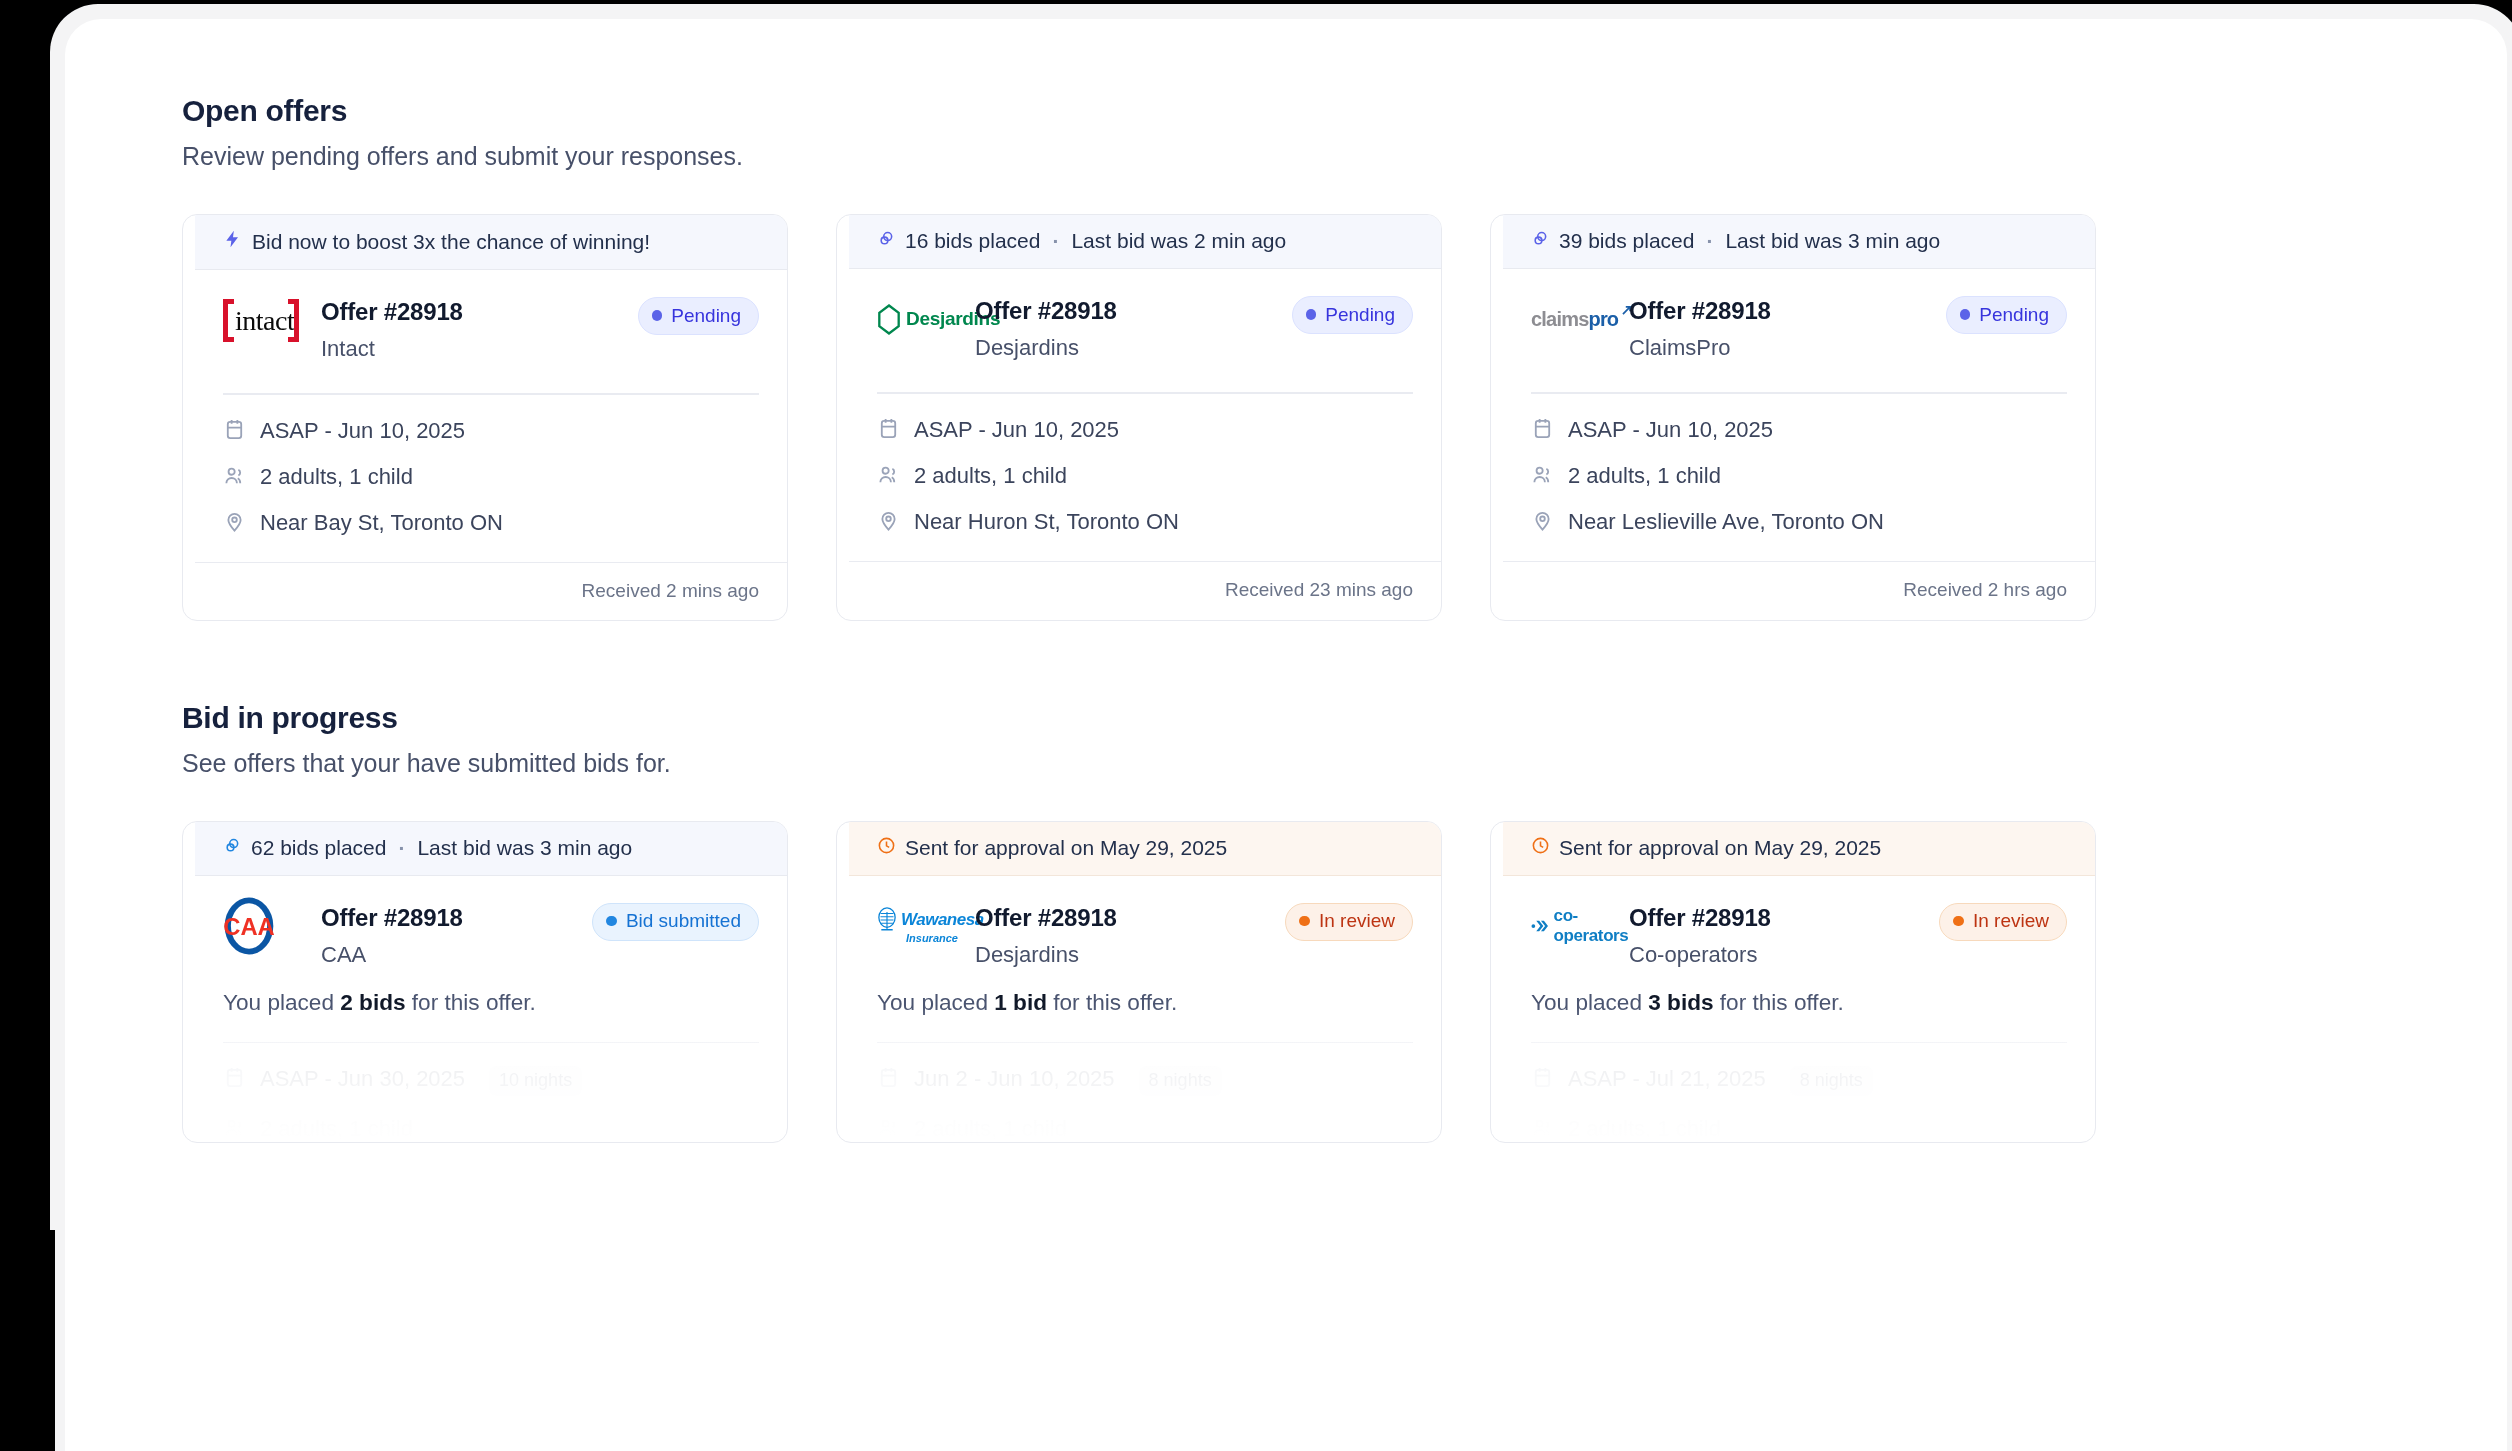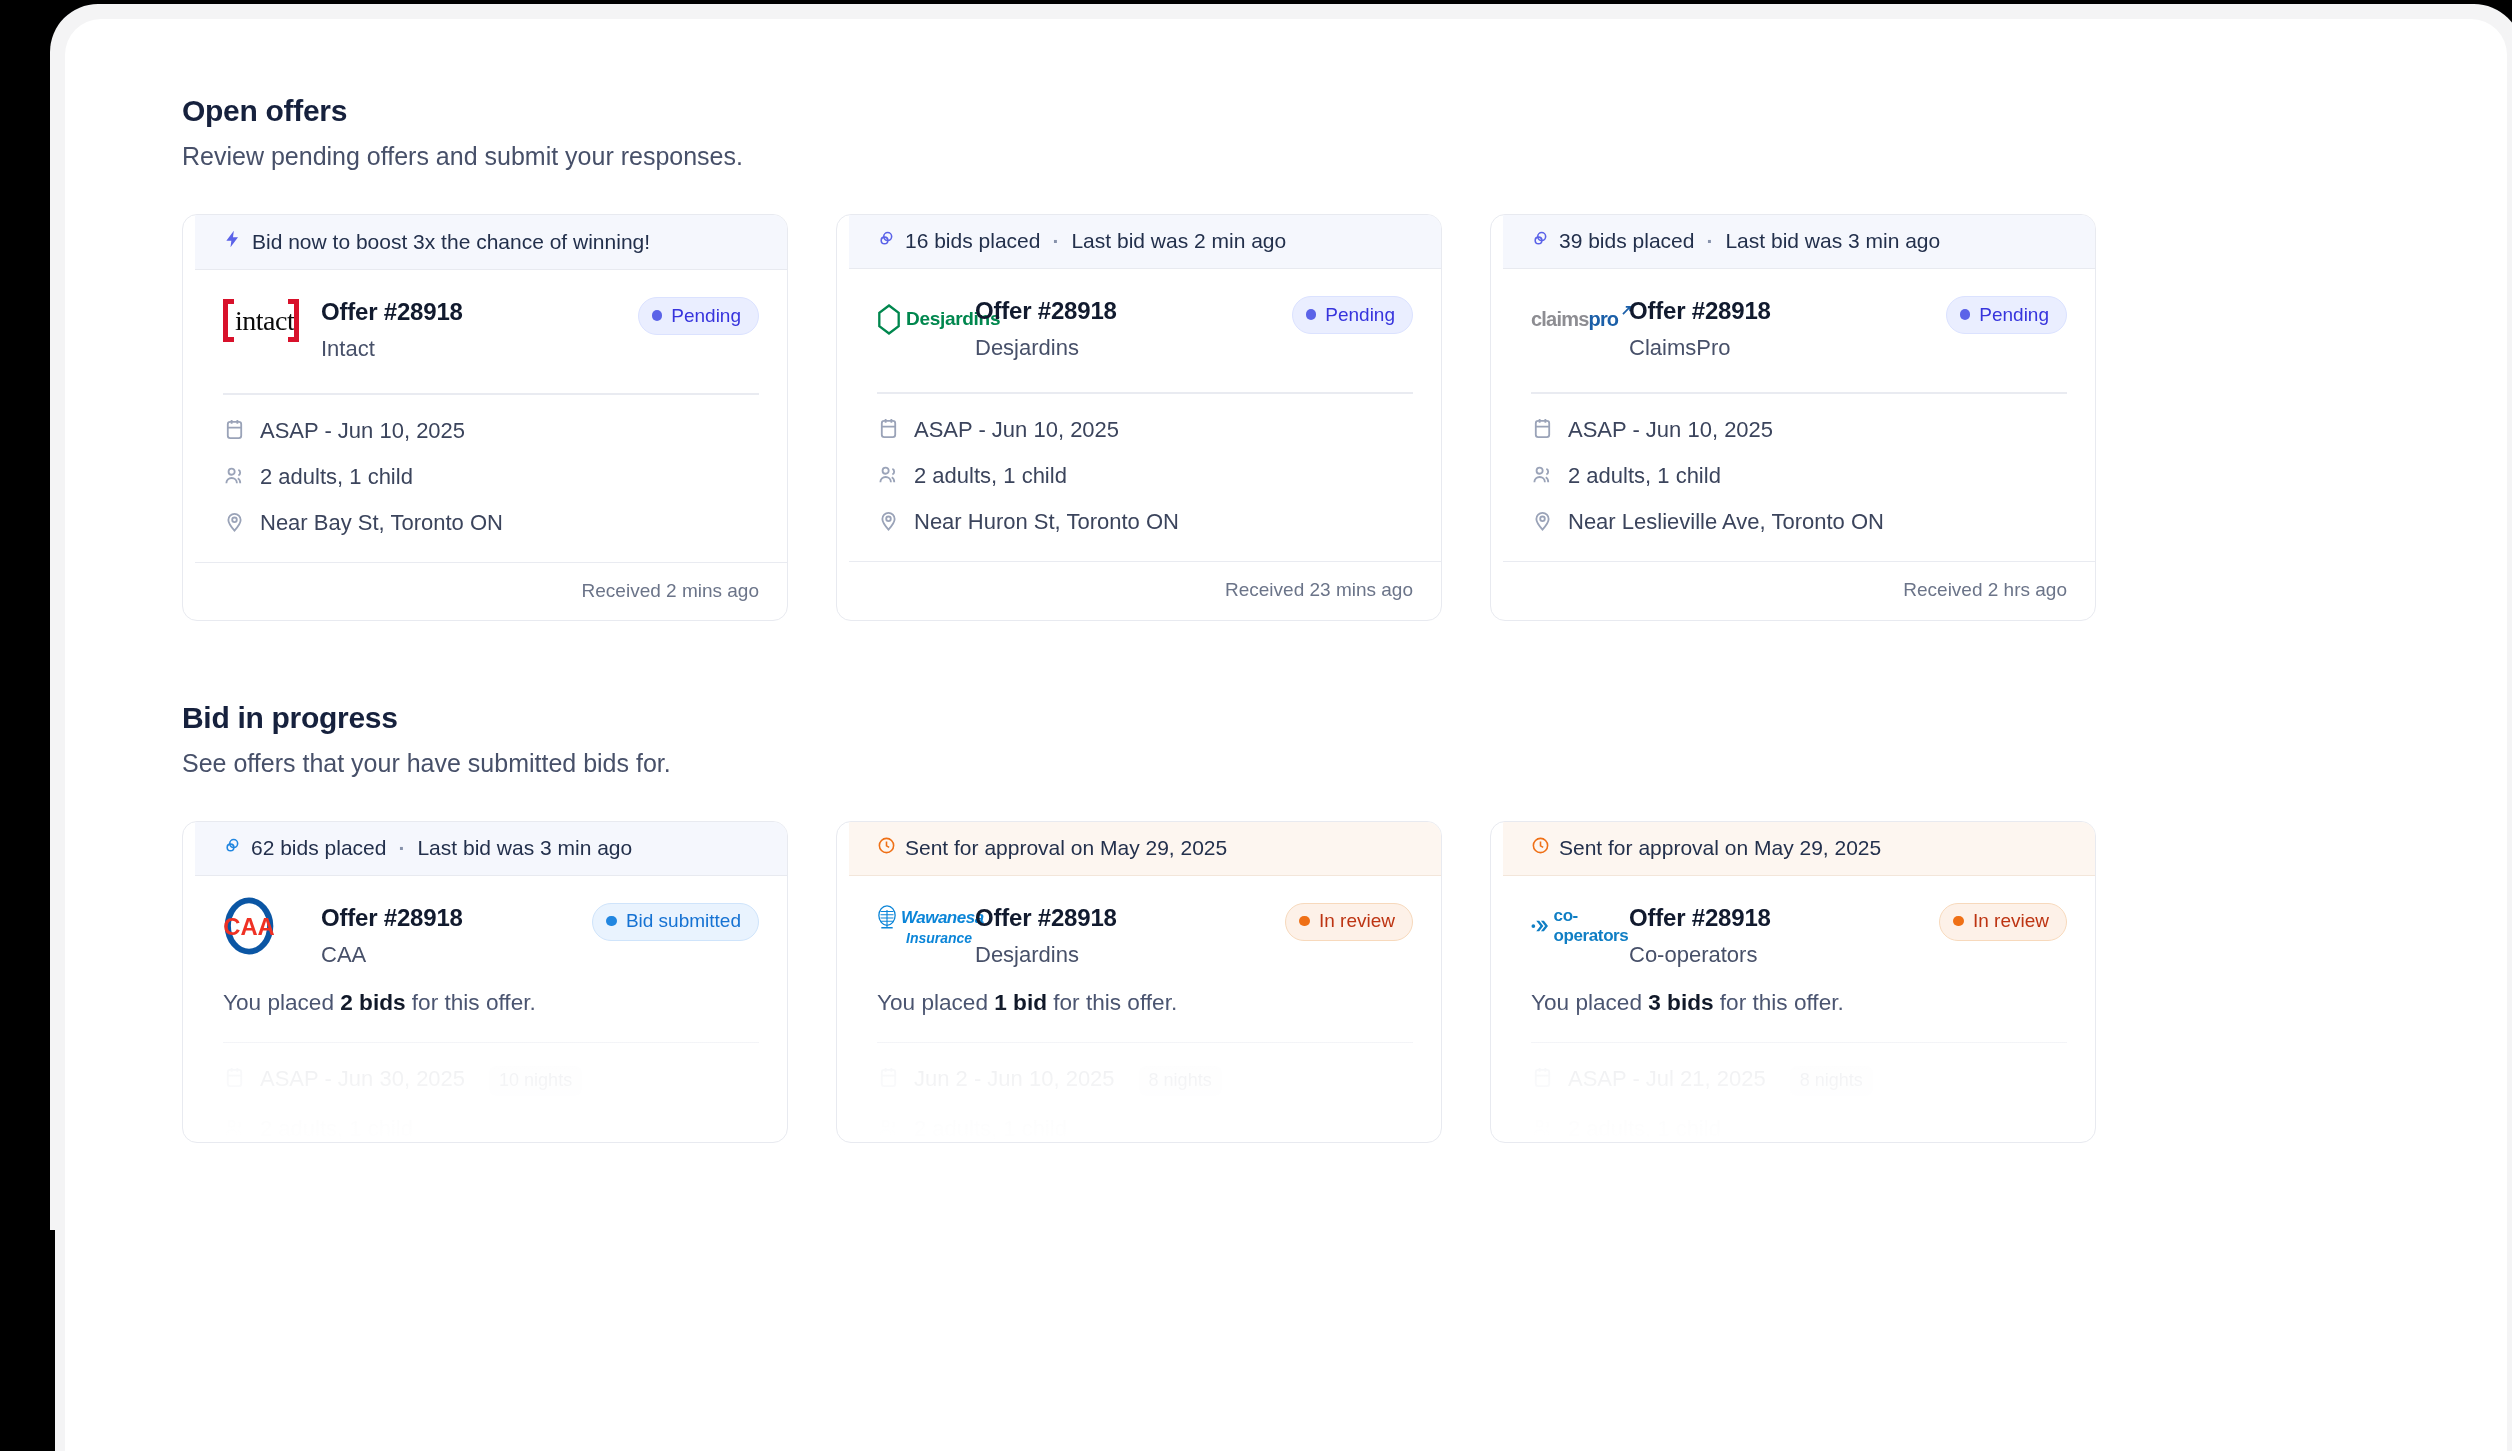--- a/index.html
+++ b/index.html
@@ -175,21 +175,21 @@
   }
   .logo-desj { display:flex; align-items:center; gap:5px; }
   .logo-desj .word { font-size:19px; font-weight:700; color:#00874e; letter-spacing:-0.3px; }
   .logo-claims { display:flex; align-items:flex-start; }
   .logo-claims .c1 { font-size:20px; font-weight:700; color:#8d8d92; letter-spacing:-0.8px; }
   .logo-claims .c2 { font-size:20px; font-weight:700; color:#1b5fa8; letter-spacing:-0.8px; }
   .logo-caa { width: 52px; height: 60px; }
   .logo-wawa { display:flex; flex-direction:column; align-items:flex-start; }
   .logo-wawa .row1 { display:flex; align-items:center; gap:4px; }
   .logo-wawa .w1 { font-size:17px; font-weight:700; font-style:italic; color:#0b85d8; letter-spacing:-0.5px; }
-  .logo-wawa .w2 { font-size:14px; font-weight:700; font-style:italic; color:#0b85d8; margin-left:29px; margin-top:-1px; }
+  .logo-wawa .w2 { font-size:11px; font-weight:700; font-style:italic; color:#0b85d8; margin-left:29px; margin-top:-1px; }
   .logo-coop { display:flex; align-items:center; gap:5px; }
   .logo-coop .word { font-size:17px; font-weight:700; color:#0f7ec4; letter-spacing:-0.4px; }
 </style>
 </head>
 <body>
 
 <div class="stage">
   <div class="frame-outer"></div>
   <div class="frame-inner"></div>
 

